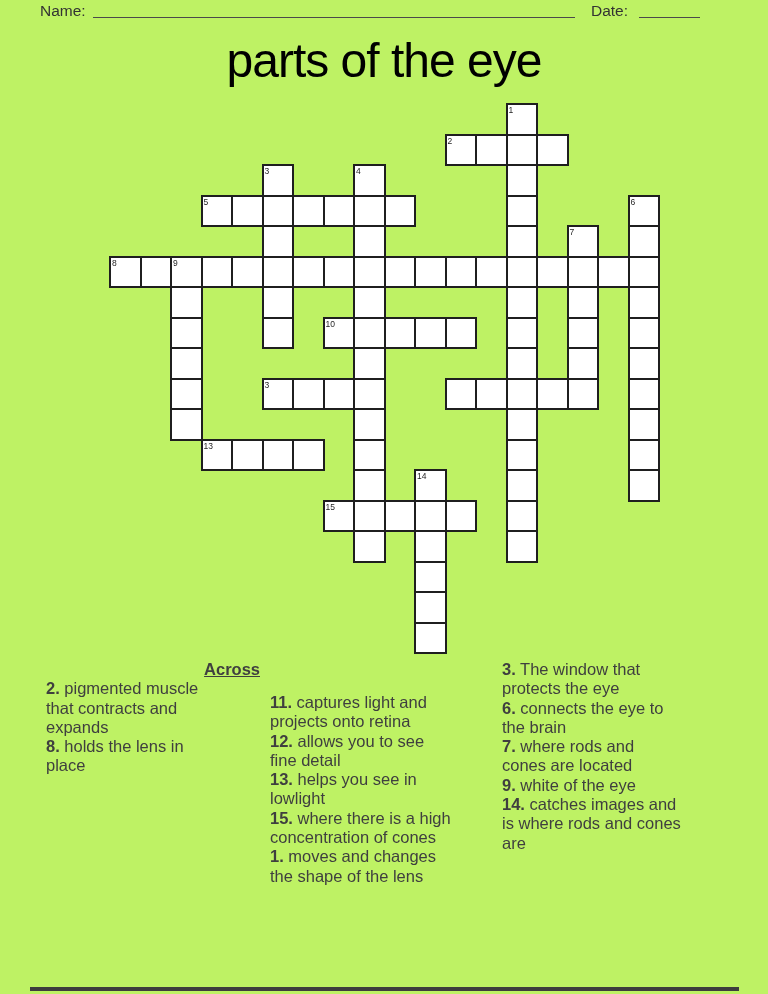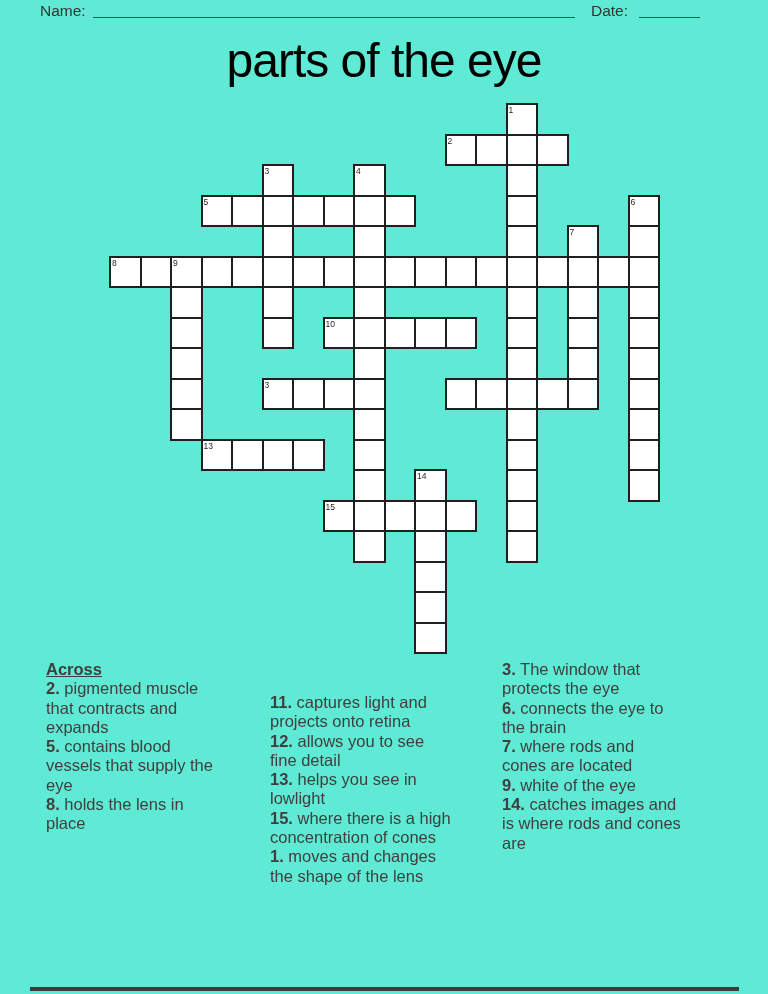--- a/index.html
+++ b/index.html
@@ -1,17 +1,17 @@
 <!DOCTYPE html>
 <html><head>
 <meta charset="utf-8">
 <style>
   html,body{margin:0;padding:0;background:#ffffff;}
   #page{
-    position:relative;width:768px;height:994px;background:#5eead4;
+    position:relative;width:768px;height:994px;background:#bef264;
     font-family:"Liberation Sans", sans-serif;overflow:hidden;
   }
   
   .hdr-label{position:absolute;top:2px;font-size:15.5px;color:#333;}
   .fill-line{position:absolute;top:1px;height:16px;border-bottom:1.6px solid #4a4a4a;}
   
   #title{
     position:absolute;top:33px;left:0;width:768px;text-align:center;
     font-size:48px;color:#000;letter-spacing:-1px;font-weight:400;
   }
@@ -19,21 +19,21 @@
   #grid{position:absolute;left:109px;top:103px;}
   .cell{
     position:absolute;box-sizing:border-box;background:#fff;
     border:2px solid #1f1f1f;
   }
   .cellnum{
     position:absolute;left:1px;top:0px;font-size:8.5px;line-height:10px;color:#1f1f1f;
   }
   
   .clue-col{position:absolute;top:660px;font-size:16.5px;line-height:19.3px;color:#3f3f3f;}
-  .clue-heading{font-weight:bold;text-decoration:underline;color:#3f3f3f;}
+  .clue-heading{font-weight:bold;text-decoration:underline;color:#3f3f3f;text-align:right;}
   .clue b{font-weight:bold;}
   .clue .ct{white-space:pre-line;}
   
   #bottom-rule{position:absolute;left:30px;top:987px;width:709px;height:4px;background:#3d3d3d;}
 </style>
 </head>
 <body>
 
 <div id="page">
 
@@ -176,23 +176,20 @@
       <div class="cell" style="left: 274.5px; top: 396.5px; width: 32.5px; height: 32.5px;"></div>
       <div class="cell" style="left: 335.5px; top: 396.5px; width: 32.5px; height: 32.5px;"></div>
     </div>
 
   <div id="clues">
       <div class="clue-col" style="left: 46px; width: 214px;">
         <div class="clue-heading">Across</div>
         <div class="clue"><b>2.</b><span class="ct"> pigmented muscle
 that contracts and
 expands</span></div>
-        <div class="clue"><b>5.</b><span class="ct"> contains blood
-vessels that supply the
-eye</span></div>
         <div class="clue"><b>8.</b><span class="ct"> holds the lens in
 place</span></div>
       </div>
       <div class="clue-col" style="left: 270px; width: 220px; margin-top: 33px;">
         <div class="clue"><b>11.</b><span class="ct"> captures light and
 projects onto retina</span></div>
         <div class="clue"><b>12.</b><span class="ct"> allows you to see
 fine detail</span></div>
         <div class="clue"><b>13.</b><span class="ct"> helps you see in
 lowlight</span></div>

